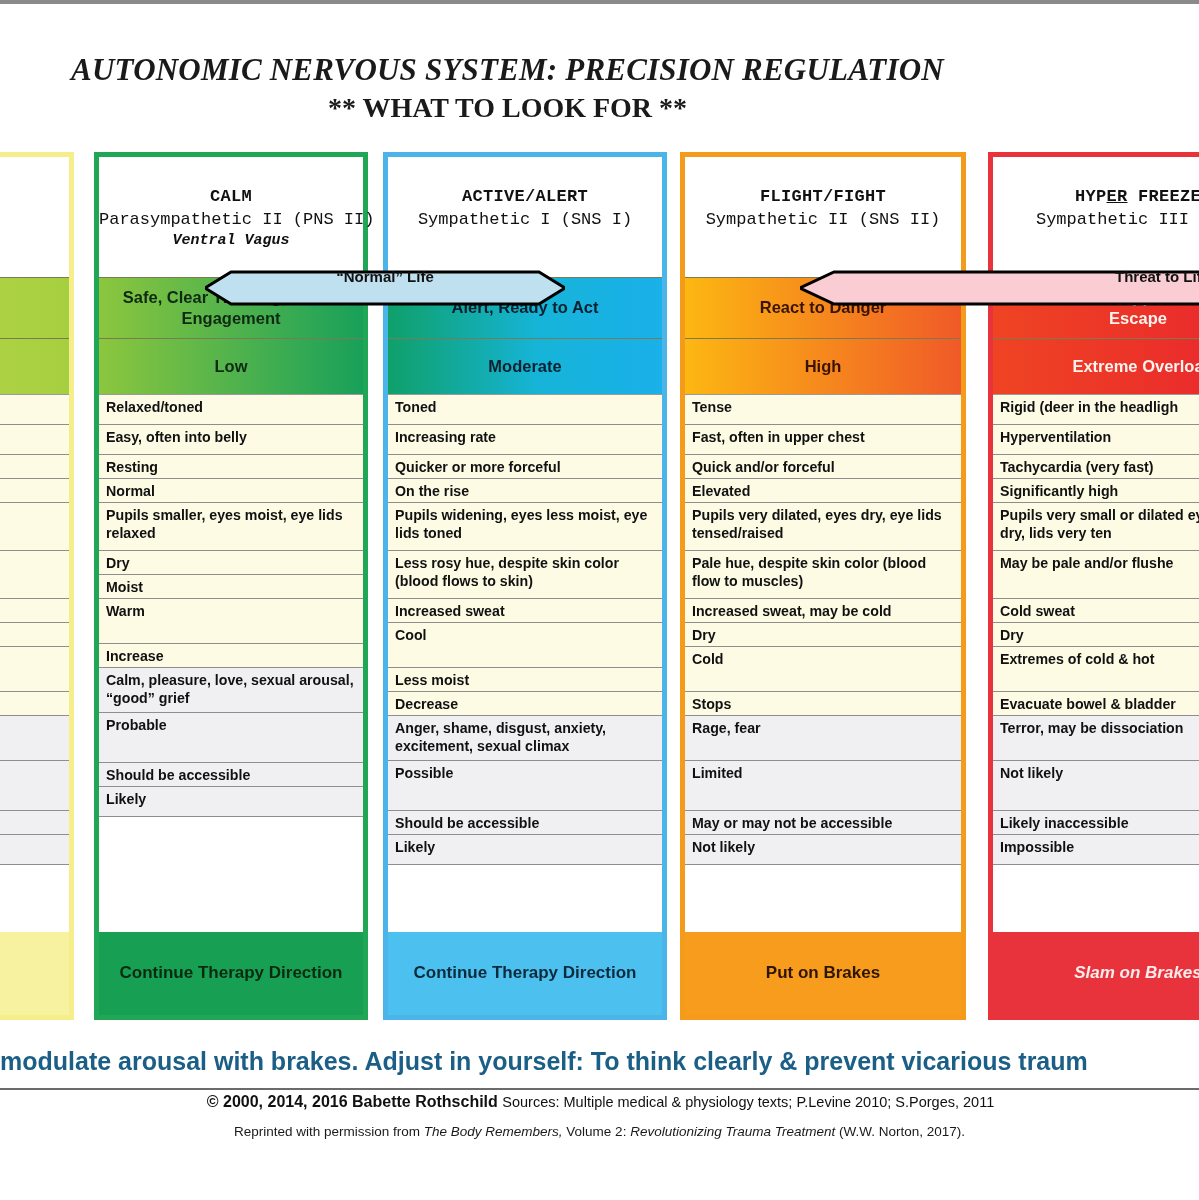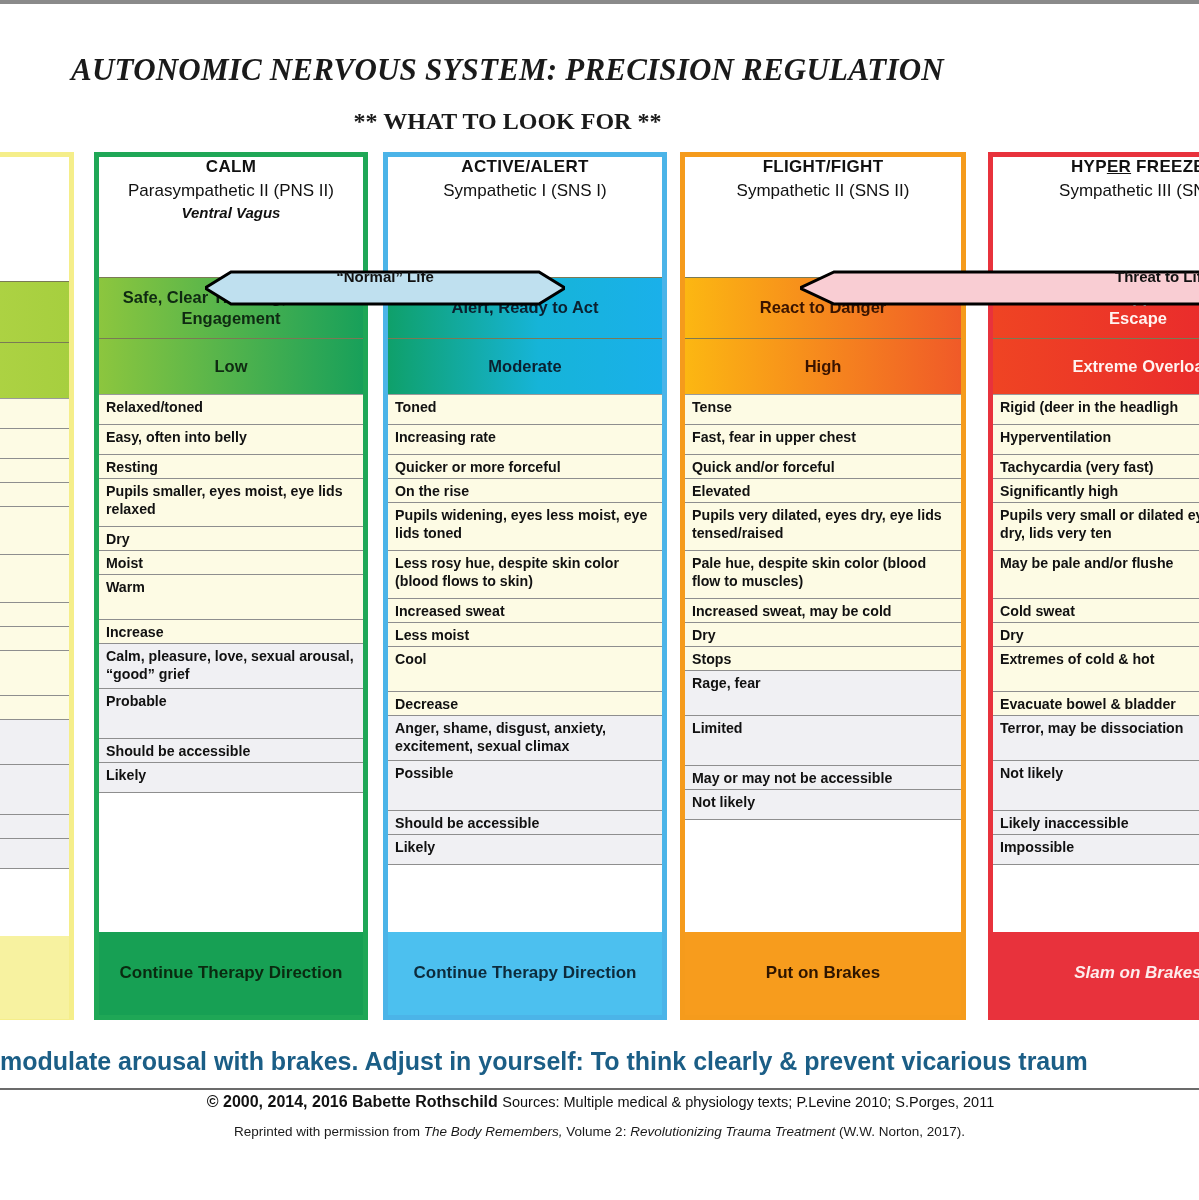--- a/index.html
+++ b/index.html
@@ -16,22 +16,22 @@
   
   .title-wrap { position:absolute; top:52px; left:0; width:1015px; text-align:center; }
   .title-1 {
     font-family:"Liberation Serif", serif;
     font-weight:bold; font-style:italic;
     font-size:31px; letter-spacing:.2px; color:#1a1a1a;
     white-space:nowrap;
   }
   .title-2 {
     font-family:"Liberation Serif", serif;
-    font-weight:bold; font-size:24px; color:#1a1a1a;
-    margin-top:20px;
+    font-weight:bold; font-size:28px; color:#1a1a1a;
+    margin-top:4px;
   }
 
   
   .board { position:absolute; left:0; top:152px; width:1199px; height:868px; }
 
   .col {
     position:absolute; top:0; height:868px;
     border-style:solid; border-width:5px;
     background:#ffffff;
   }
@@ -39,22 +39,22 @@
   .col-pns1  { left:-148px; width:222px;  border-color:#f5ee8a; }
   .col-calm  { left:94px;   width:274px;  border-color:#1fa756; }
   .col-alert { left:383px;  width:284px;  border-color:#4bb4e8; }
   .col-fight { left:680px;  width:286px;  border-color:#f59b1c; }
   .col-hyper { left:988px;  width:300px;  border-color:#e8323c; }
 
   
   .colinner { position:relative; width:100%; height:100%; }
 
   .head {
-    height:120px; text-align:center; background:#fff;
-    position:relative; z-index:1;
+    height:120px; padding-top:30px; text-align:center; background:#fff;
+    position:relative; z-index:1;font-family:Liberation Mono, monospace;
   }
   .head .h1 { font-size:17px; font-weight:bold; color:#111; letter-spacing:.3px; white-space:nowrap;}
   .head .h1 u { text-decoration:underline; }
   .head .h2 { font-size:17px; color:#111; margin-top:4px; white-space:nowrap;}
   .head .h3 { font-size:15px; color:#111; font-style:italic; font-weight:bold; margin-top:3px;}
 
   .band {
     height:62px; display:flex; align-items:center; justify-content:center;
     text-align:center; font-weight:bold; font-size:16.5px; line-height:1.28;
     border-top:1px solid #7a7a55; border-bottom:1px solid #7a7a55;
@@ -175,20 +175,21 @@
         <div class="h1">CALM</div>
         <div class="h2">Parasympathetic II (PNS II)</div>
         <div class="h3">Ventral Vagus</div>
       </div>
       <div class="band">Safe, Clear Thinking, Social Engagement</div>
       <div class="band2">Low</div>
       <div class="rows">
         <div class="cell h30">Relaxed/toned</div>
         <div class="cell h30">Easy, often into belly</div>
         <div class="cell h24">Resting</div>
+        <div class="cell h24">Normal</div>
         <div class="cell h48">Pupils smaller, eyes moist, eye lids relaxed</div>
         <div class="cell h24">Dry</div>
         <div class="cell h24">Moist</div>
         <div class="cell h45">Warm</div>
         <div class="cell h24">Increase</div>
         <div class="cell h45 gray">Calm, pleasure, love, sexual arousal, “good” grief</div>
         <div class="cell h50 gray">Probable</div>
         <div class="cell h24 gray">Should be accessible</div>
         <div class="cell h30 gray">Likely</div>
       </div>
@@ -205,49 +206,50 @@
       <div class="band">Alert, Ready to Act</div>
       <div class="band2">Moderate</div>
       <div class="rows">
         <div class="cell h30">Toned</div>
         <div class="cell h30">Increasing rate</div>
         <div class="cell h24">Quicker or more forceful</div>
         <div class="cell h24">On the rise</div>
         <div class="cell h48">Pupils widening, eyes less moist, eye lids toned</div>
         <div class="cell h48">Less rosy hue, despite skin color (blood flows to skin)</div>
         <div class="cell h24">Increased sweat</div>
+        <div class="cell h45">Cool</div>
         <div class="cell h24">Less moist</div>
-        <div class="cell h45">Cool</div>
         <div class="cell h24">Decrease</div>
         <div class="cell h45 gray">Anger, shame, disgust, anxiety, excitement, sexual climax</div>
         <div class="cell h50 gray">Possible</div>
         <div class="cell h24 gray">Should be accessible</div>
         <div class="cell h30 gray">Likely</div>
       </div>
       <div class="foot f-alert">Continue Therapy Direction</div>
     </div>
   </div>
 
   <div class="col col-fight g-fight">
     <div class="colinner">
       <div class="head">
         <div class="h1">FLIGHT/FIGHT</div>
         <div class="h2">Sympathetic II (SNS II)</div>
       </div>
       <div class="band">React to Danger</div>
       <div class="band2">High</div>
       <div class="rows">
         <div class="cell h30">Tense</div>
-        <div class="cell h30">Fast, fear in upper chest</div>
+        <div class="cell h30">Fast, often in upper chest</div>
         <div class="cell h24">Quick and/or forceful</div>
         <div class="cell h24">Elevated</div>
         <div class="cell h48">Pupils very dilated, eyes dry, eye lids tensed/raised</div>
         <div class="cell h48">Pale hue, despite skin color (blood flow to muscles)</div>
         <div class="cell h24">Increased sweat, may be cold</div>
         <div class="cell h24">Dry</div>
+        <div class="cell h45">Cold</div>
         <div class="cell h24">Stops</div>
         <div class="cell h45 gray">Rage, fear</div>
         <div class="cell h50 gray">Limited</div>
         <div class="cell h24 gray">May or may not be accessible</div>
         <div class="cell h30 gray">Not likely</div>
       </div>
       <div class="foot f-fight">Put on Brakes</div>
     </div>
   </div>
 

